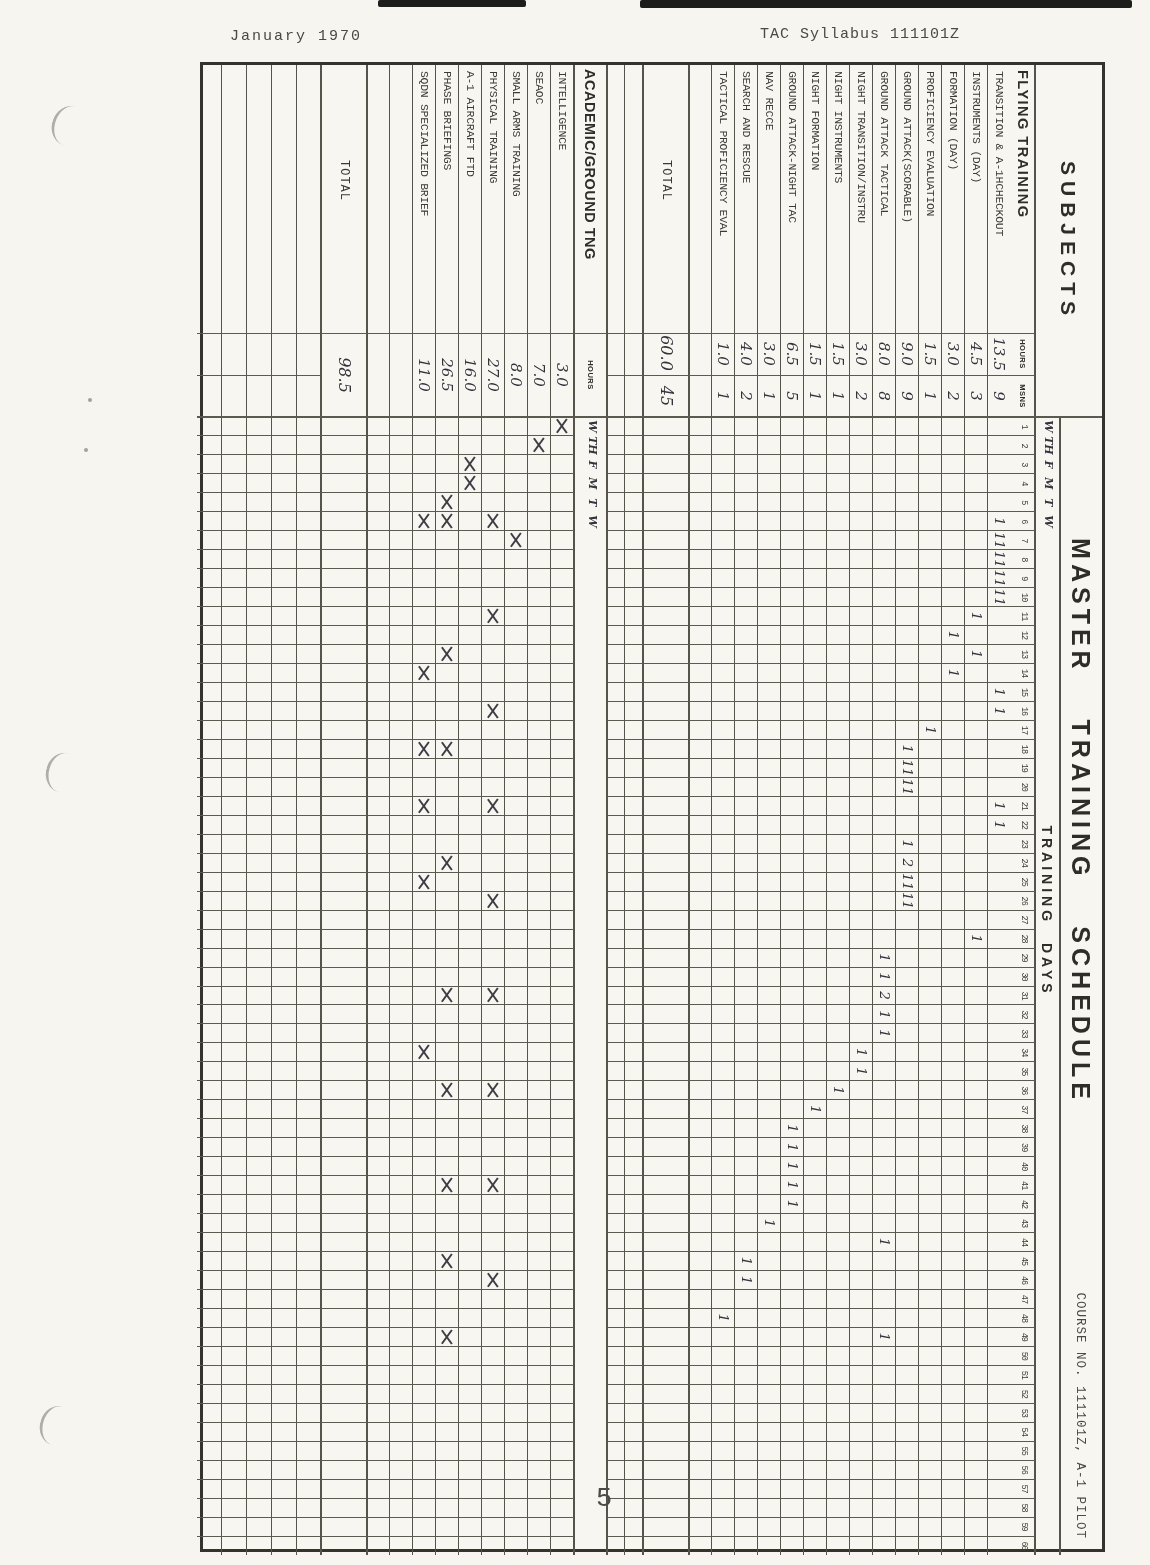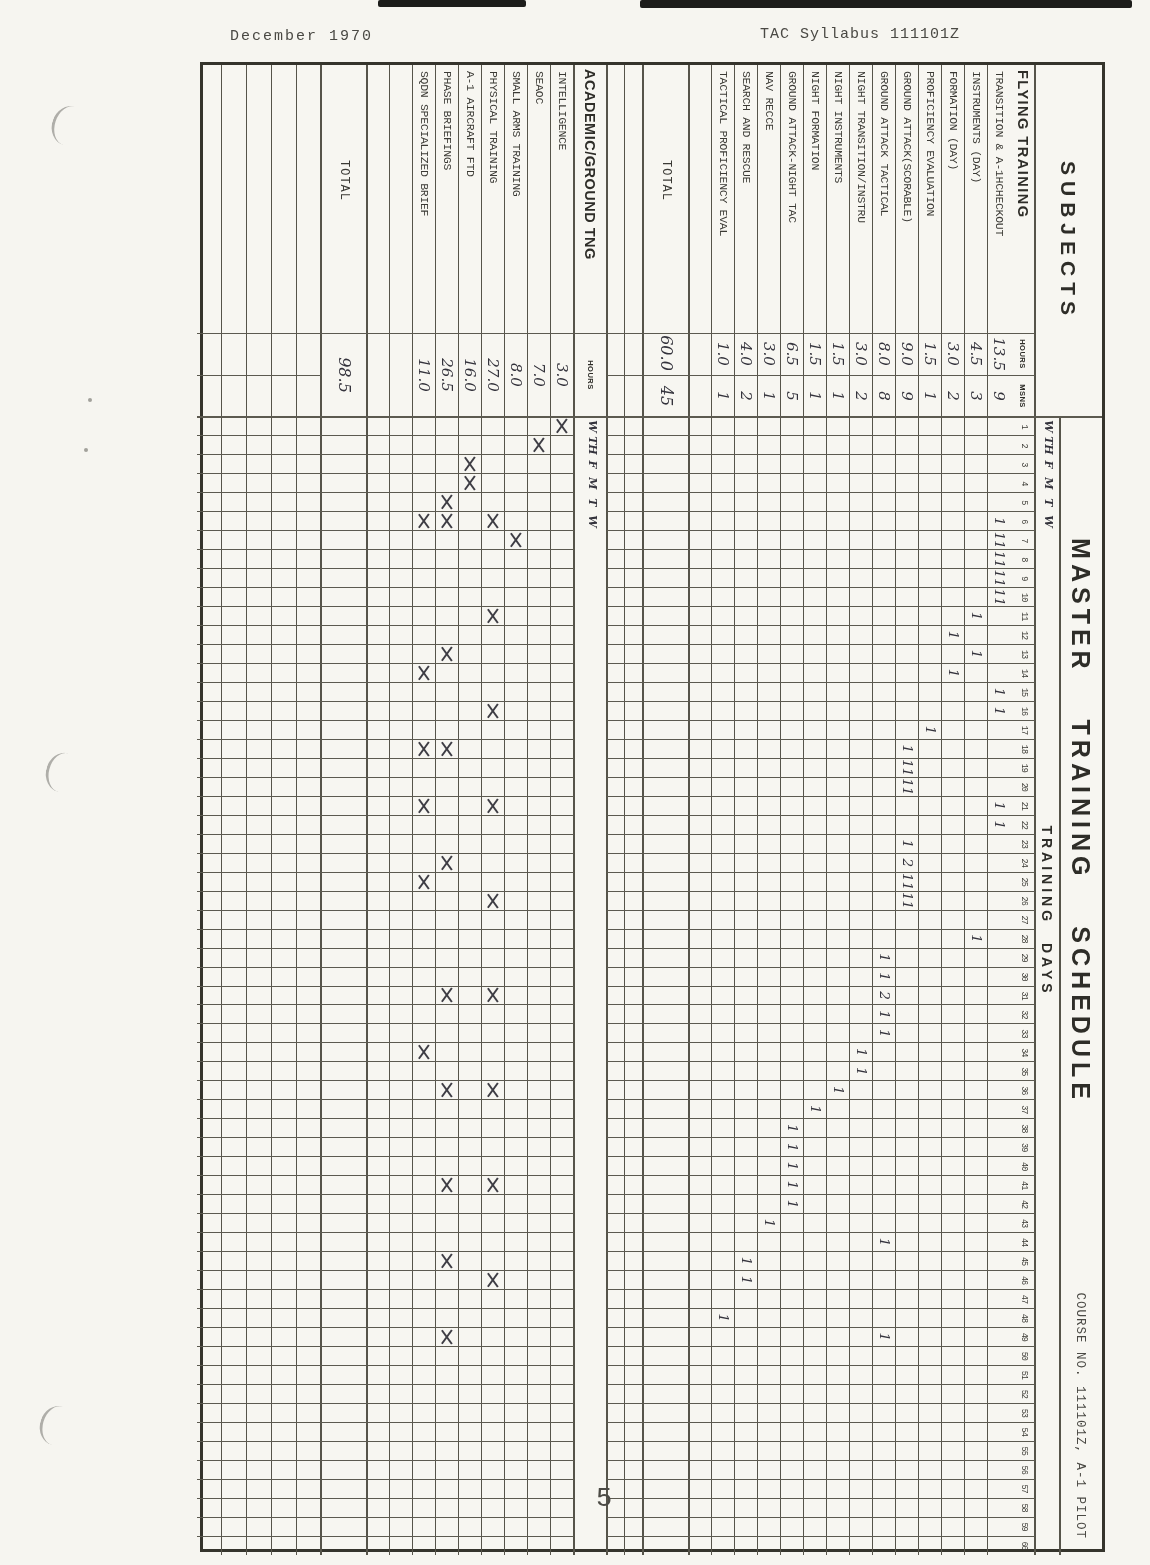--- a/index.html
+++ b/index.html
@@ -61,21 +61,21 @@
 <div id="page">
 
   <div class="scanbar" style="left:378px;top:0;width:148px;height:7px;"></div>
   <div class="scanbar" style="left:640px;top:0;width:492px;height:8px;"></div>
   <div class="curl" style="left:52px;top:105px;transform:rotate(18deg);"></div>
   <div class="curl" style="left:46px;top:752px;transform:rotate(14deg);"></div>
   <div class="curl" style="left:40px;top:1405px;transform:rotate(16deg);"></div>
   <div class="dot" style="left:88px;top:398px;"></div>
   <div class="dot" style="left:84px;top:448px;"></div>
 
-  <div id="date-label" class="mono">December 1970</div>
+  <div id="date-label" class="mono">January 1970</div>
   <div id="syllabus-label" class="mono">TAC Syllabus 111101Z</div>
 
   <div id="rot">
     <div id="tbl">
       <div id="subjects-cell" class="cellbox print">SUBJECTS</div>
       <div id="title-band" class="cellbox print">MASTER TRAINING SCHEDULE</div>
       <div id="course-line" class="mono">COURSE NO. 111101Z, A-1 PILOT</div>
       <div id="days-strip" class="cellbox print">TRAINING DAYS</div>
       <div id="flying-hdr" class="cellbox print">FLYING TRAINING</div>
       <div class="cellbox minihdr print" style="left:268px;top:67px;width:42px;height:24px;">HOURS</div>

